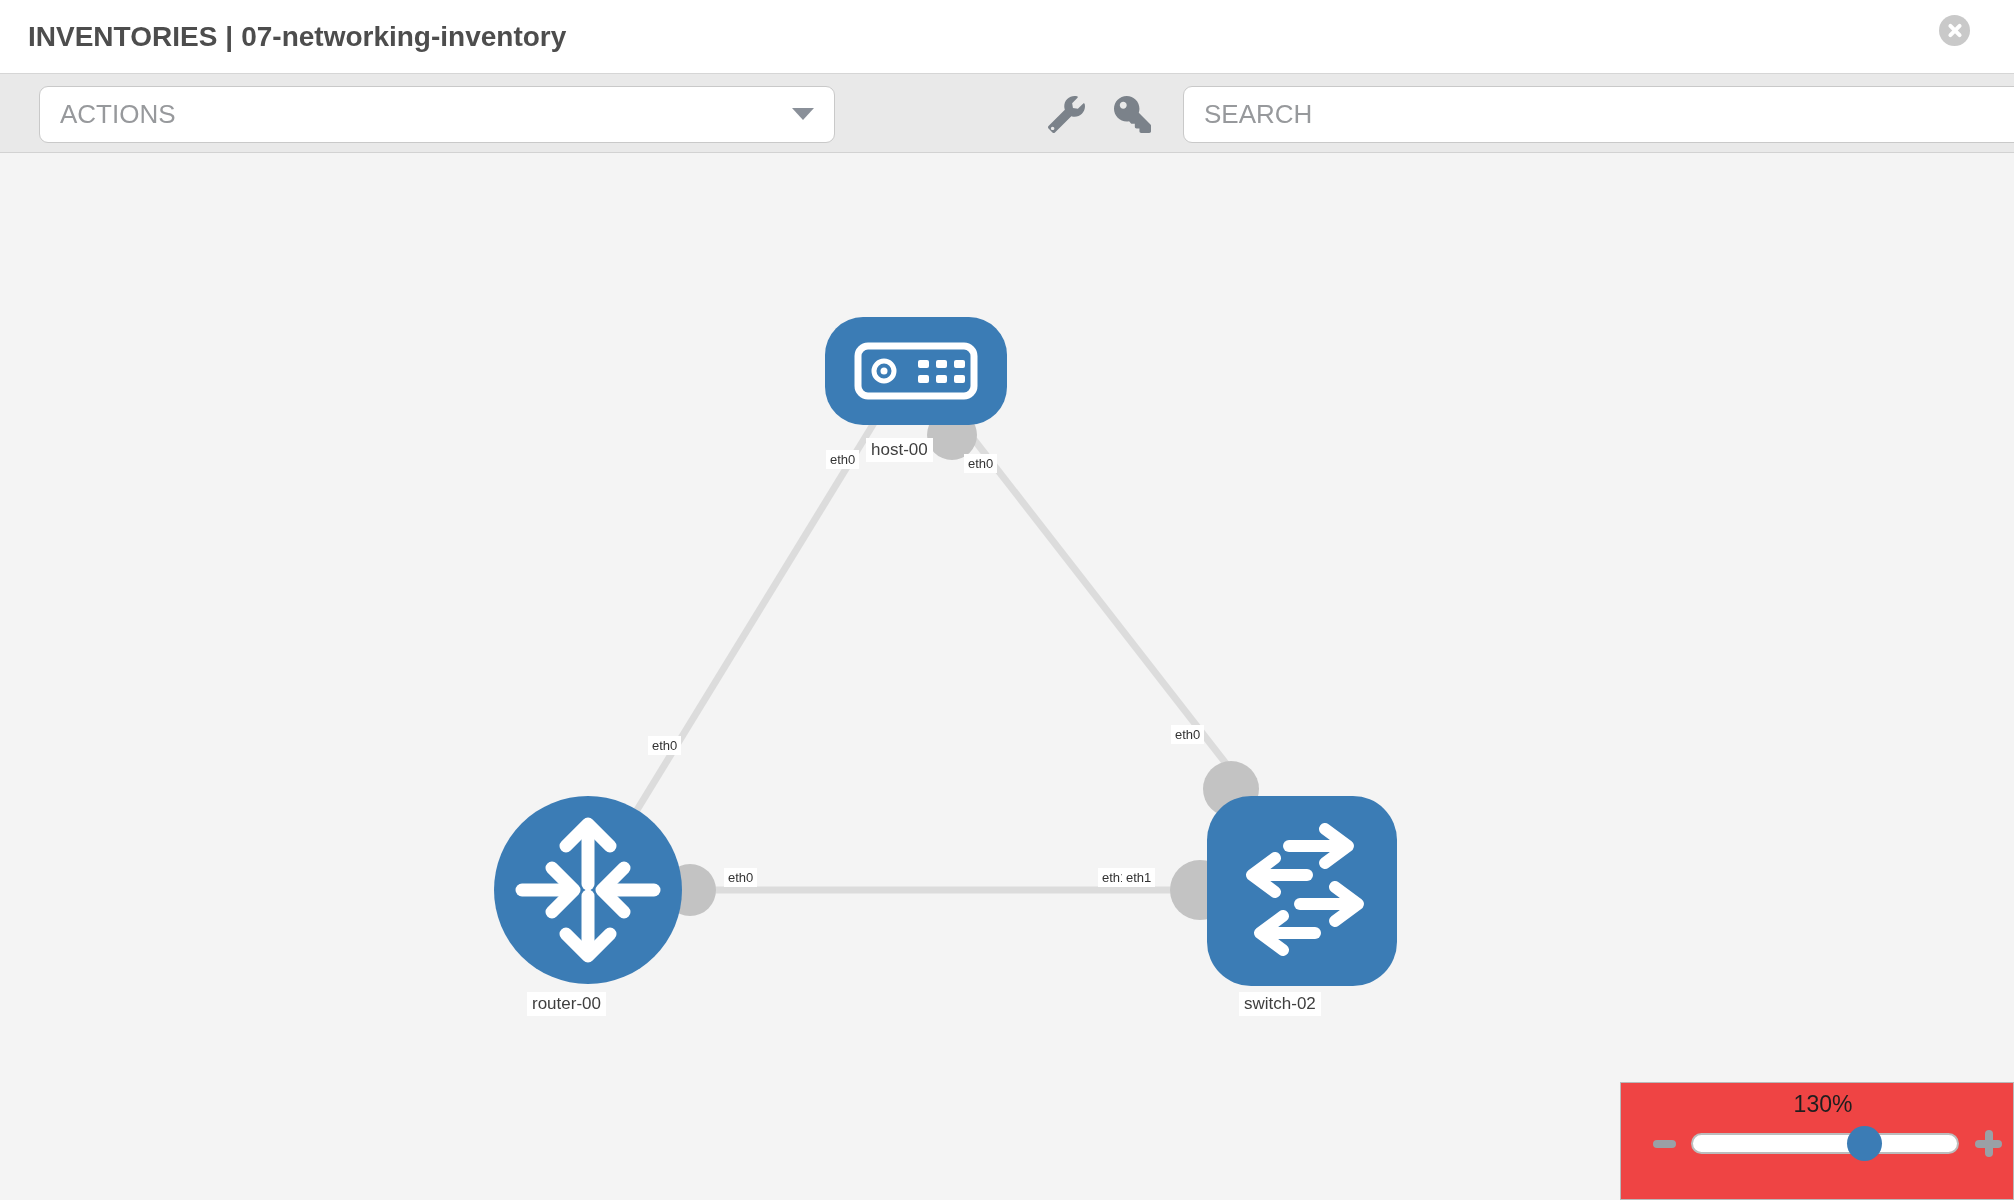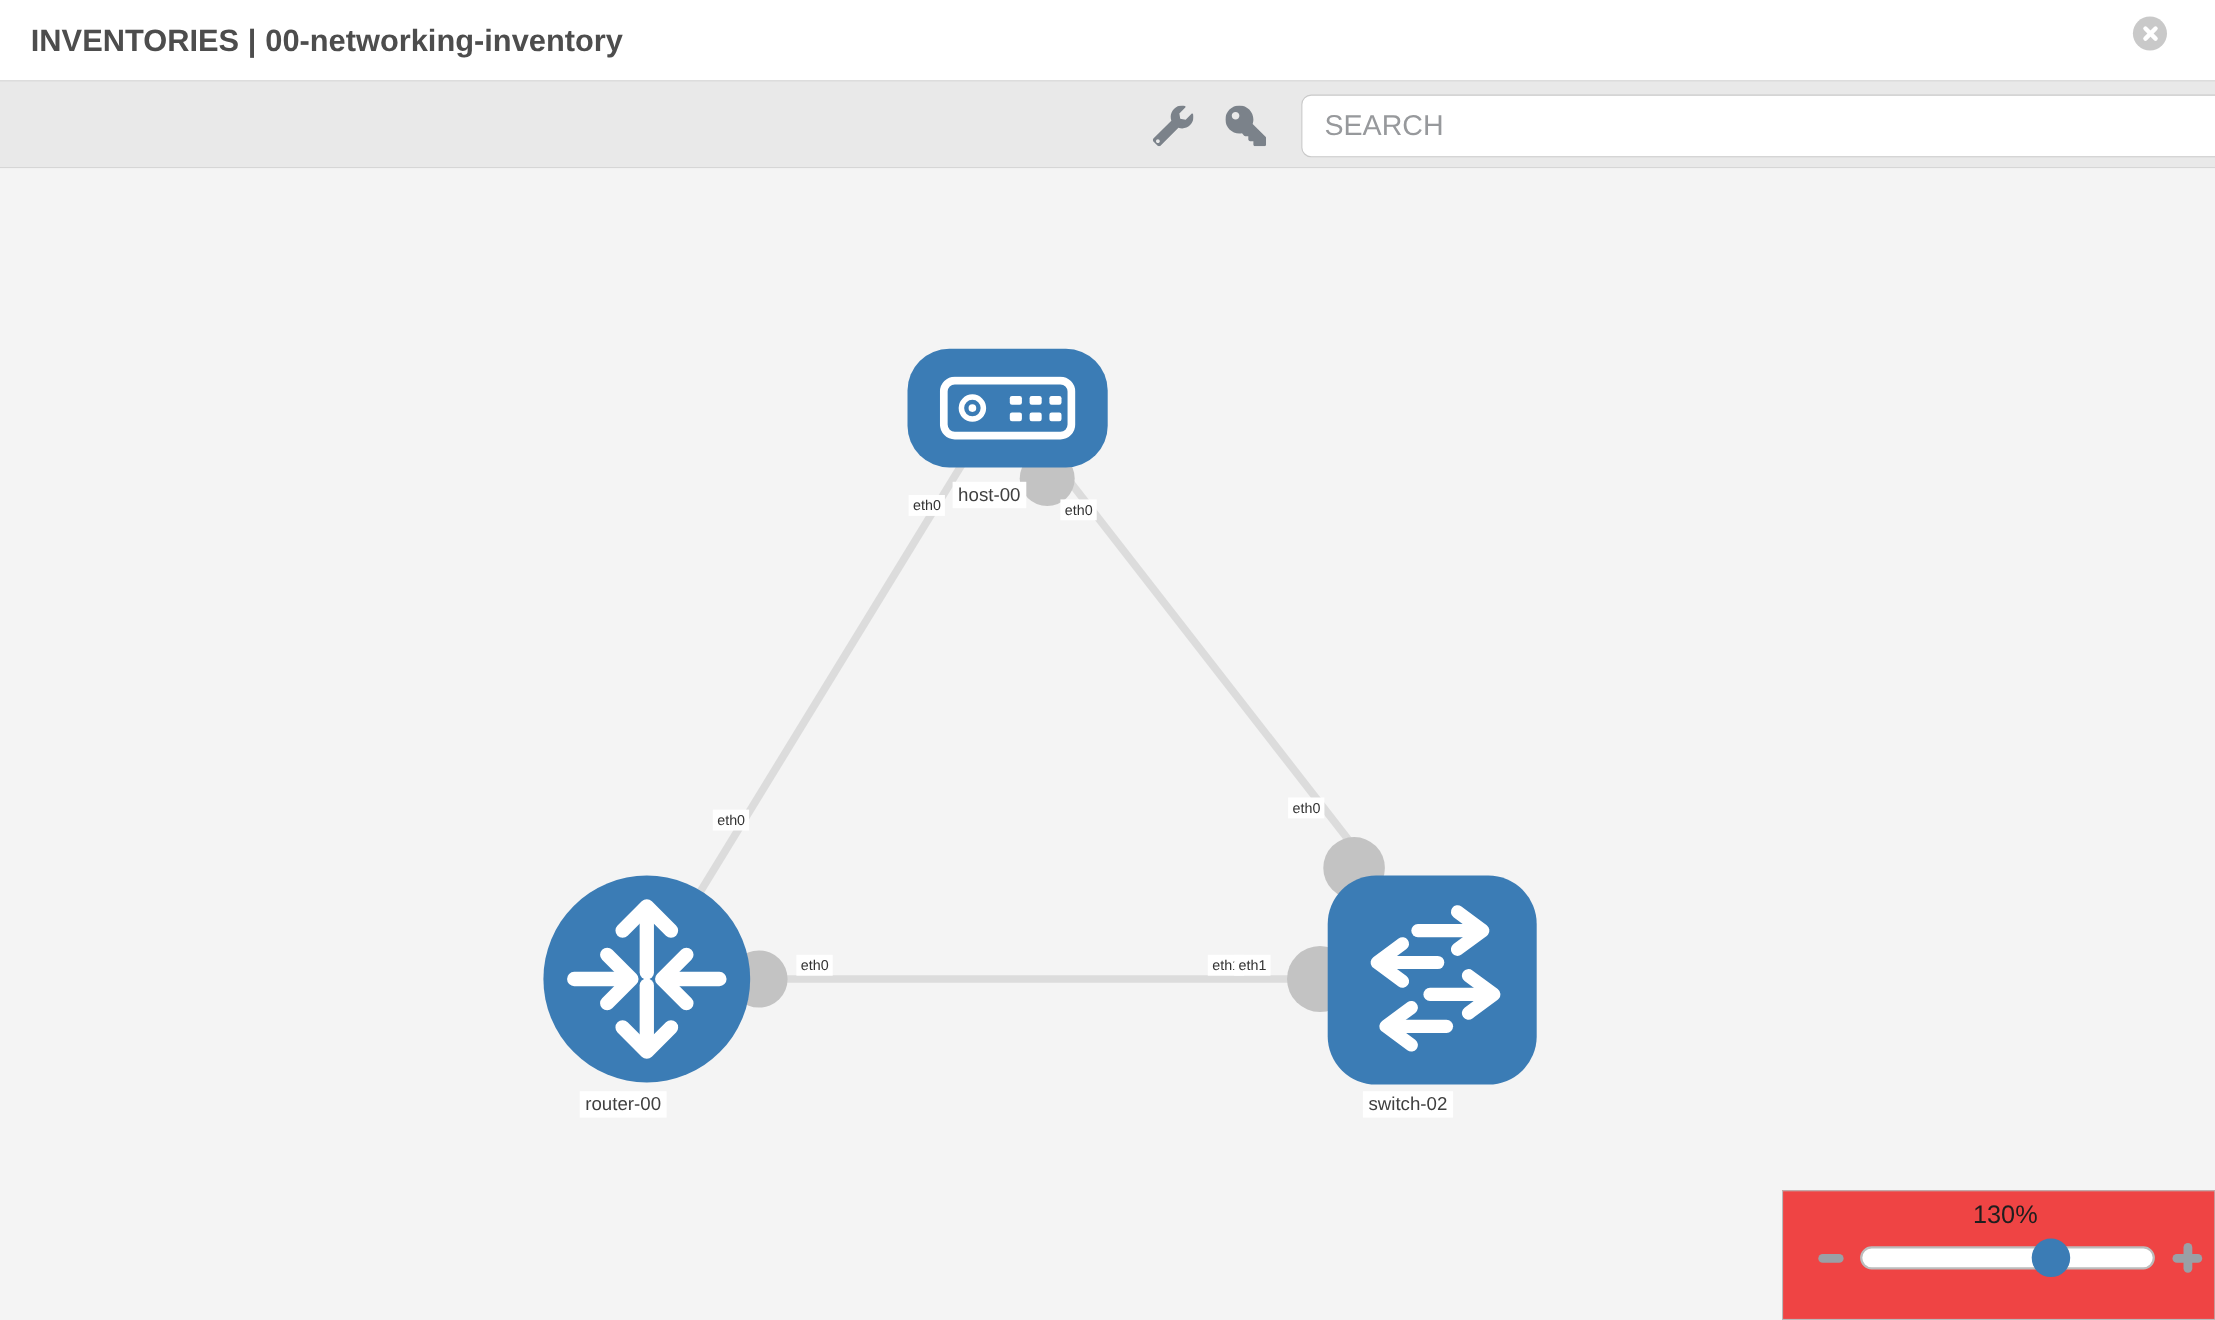--- a/index.html
+++ b/index.html
@@ -77,28 +77,32 @@
   .plus-icon::before{content:"";position:absolute;left:0;top:10px;width:27px;height:8px;
                 background:#9aa0a6;border-radius:4px;}
   .plus-icon::after{content:"";position:absolute;left:10px;top:0;width:8px;height:27px;
                 background:#9aa0a6;border-radius:4px;}
 </style>
 </head>
 <body>
 
 <div class="header">
   <div class="title">
-    <span>INVENTORIES</span><span>|</span><span>00-networking-inventory</span>
+    <span>INVENTORIES</span><span>|</span><span>07-networking-inventory</span>
   </div>
   <div class="close-btn">
     <span class="close-x"></span>
   </div>
 </div>
 
 <div class="toolbar">
+  <div class="select-box actions-box">
+    <span>ACTIONS</span>
+    <span class="caret"></span>
+  </div>
 
   <svg class="tool-icon wrench" viewBox="0 0 512 512">
     <path fill="#7b828a" d="M507.73 109.1c-2.24-9.03-13.54-12.09-20.12-5.51l-74.36 74.36-67.88-11.31-11.31-67.88 74.36-74.36c6.62-6.62 3.43-17.9-5.66-20.16-47.38-11.74-99.55.91-136.58 37.93-39.64 39.64-50.55 97.1-33.05 146.9L7.35 415.3c-9.8 9.8-9.8 25.69 0 35.5l53.84 53.84c9.8 9.8 25.69 9.8 35.5 0l226.04-226.04c49.8 17.5 107.26 6.59 146.9-33.05 37.03-37.02 49.68-89.19 38.1-136.45zM64 472c-13.25 0-24-10.75-24-24 0-13.26 10.75-24 24-24s24 10.74 24 24c0 13.25-10.75 24-24 24z"></path>
   </svg>
 
   <svg class="tool-icon key" viewBox="0 0 512 512">
     <g transform="translate(512,0) scale(-1,1)">
       <path fill="#7b828a" d="M512 176.001C512 273.203 433.202 352 336 352c-11.22 0-22.19-1.062-32.827-3.069l-24.012 27.014A23.999 23.999 0 0 1 261.223 384H224v40c0 13.255-10.745 24-24 24h-40v40c0 13.255-10.745 24-24 24H24c-13.255 0-24-10.745-24-24v-78.059c0-6.365 2.529-12.47 7.029-16.971l161.802-161.802C166.885 222.207 160 199.895 160 176 160 78.798 238.797.001 335.999 0 433.488-.001 512 78.511 512 176.001zM336 128c0 26.51 21.49 48 48 48s48-21.49 48-48-21.49-48-48-48-48 21.49-48 48z"></path>
     </g>
   </svg>

